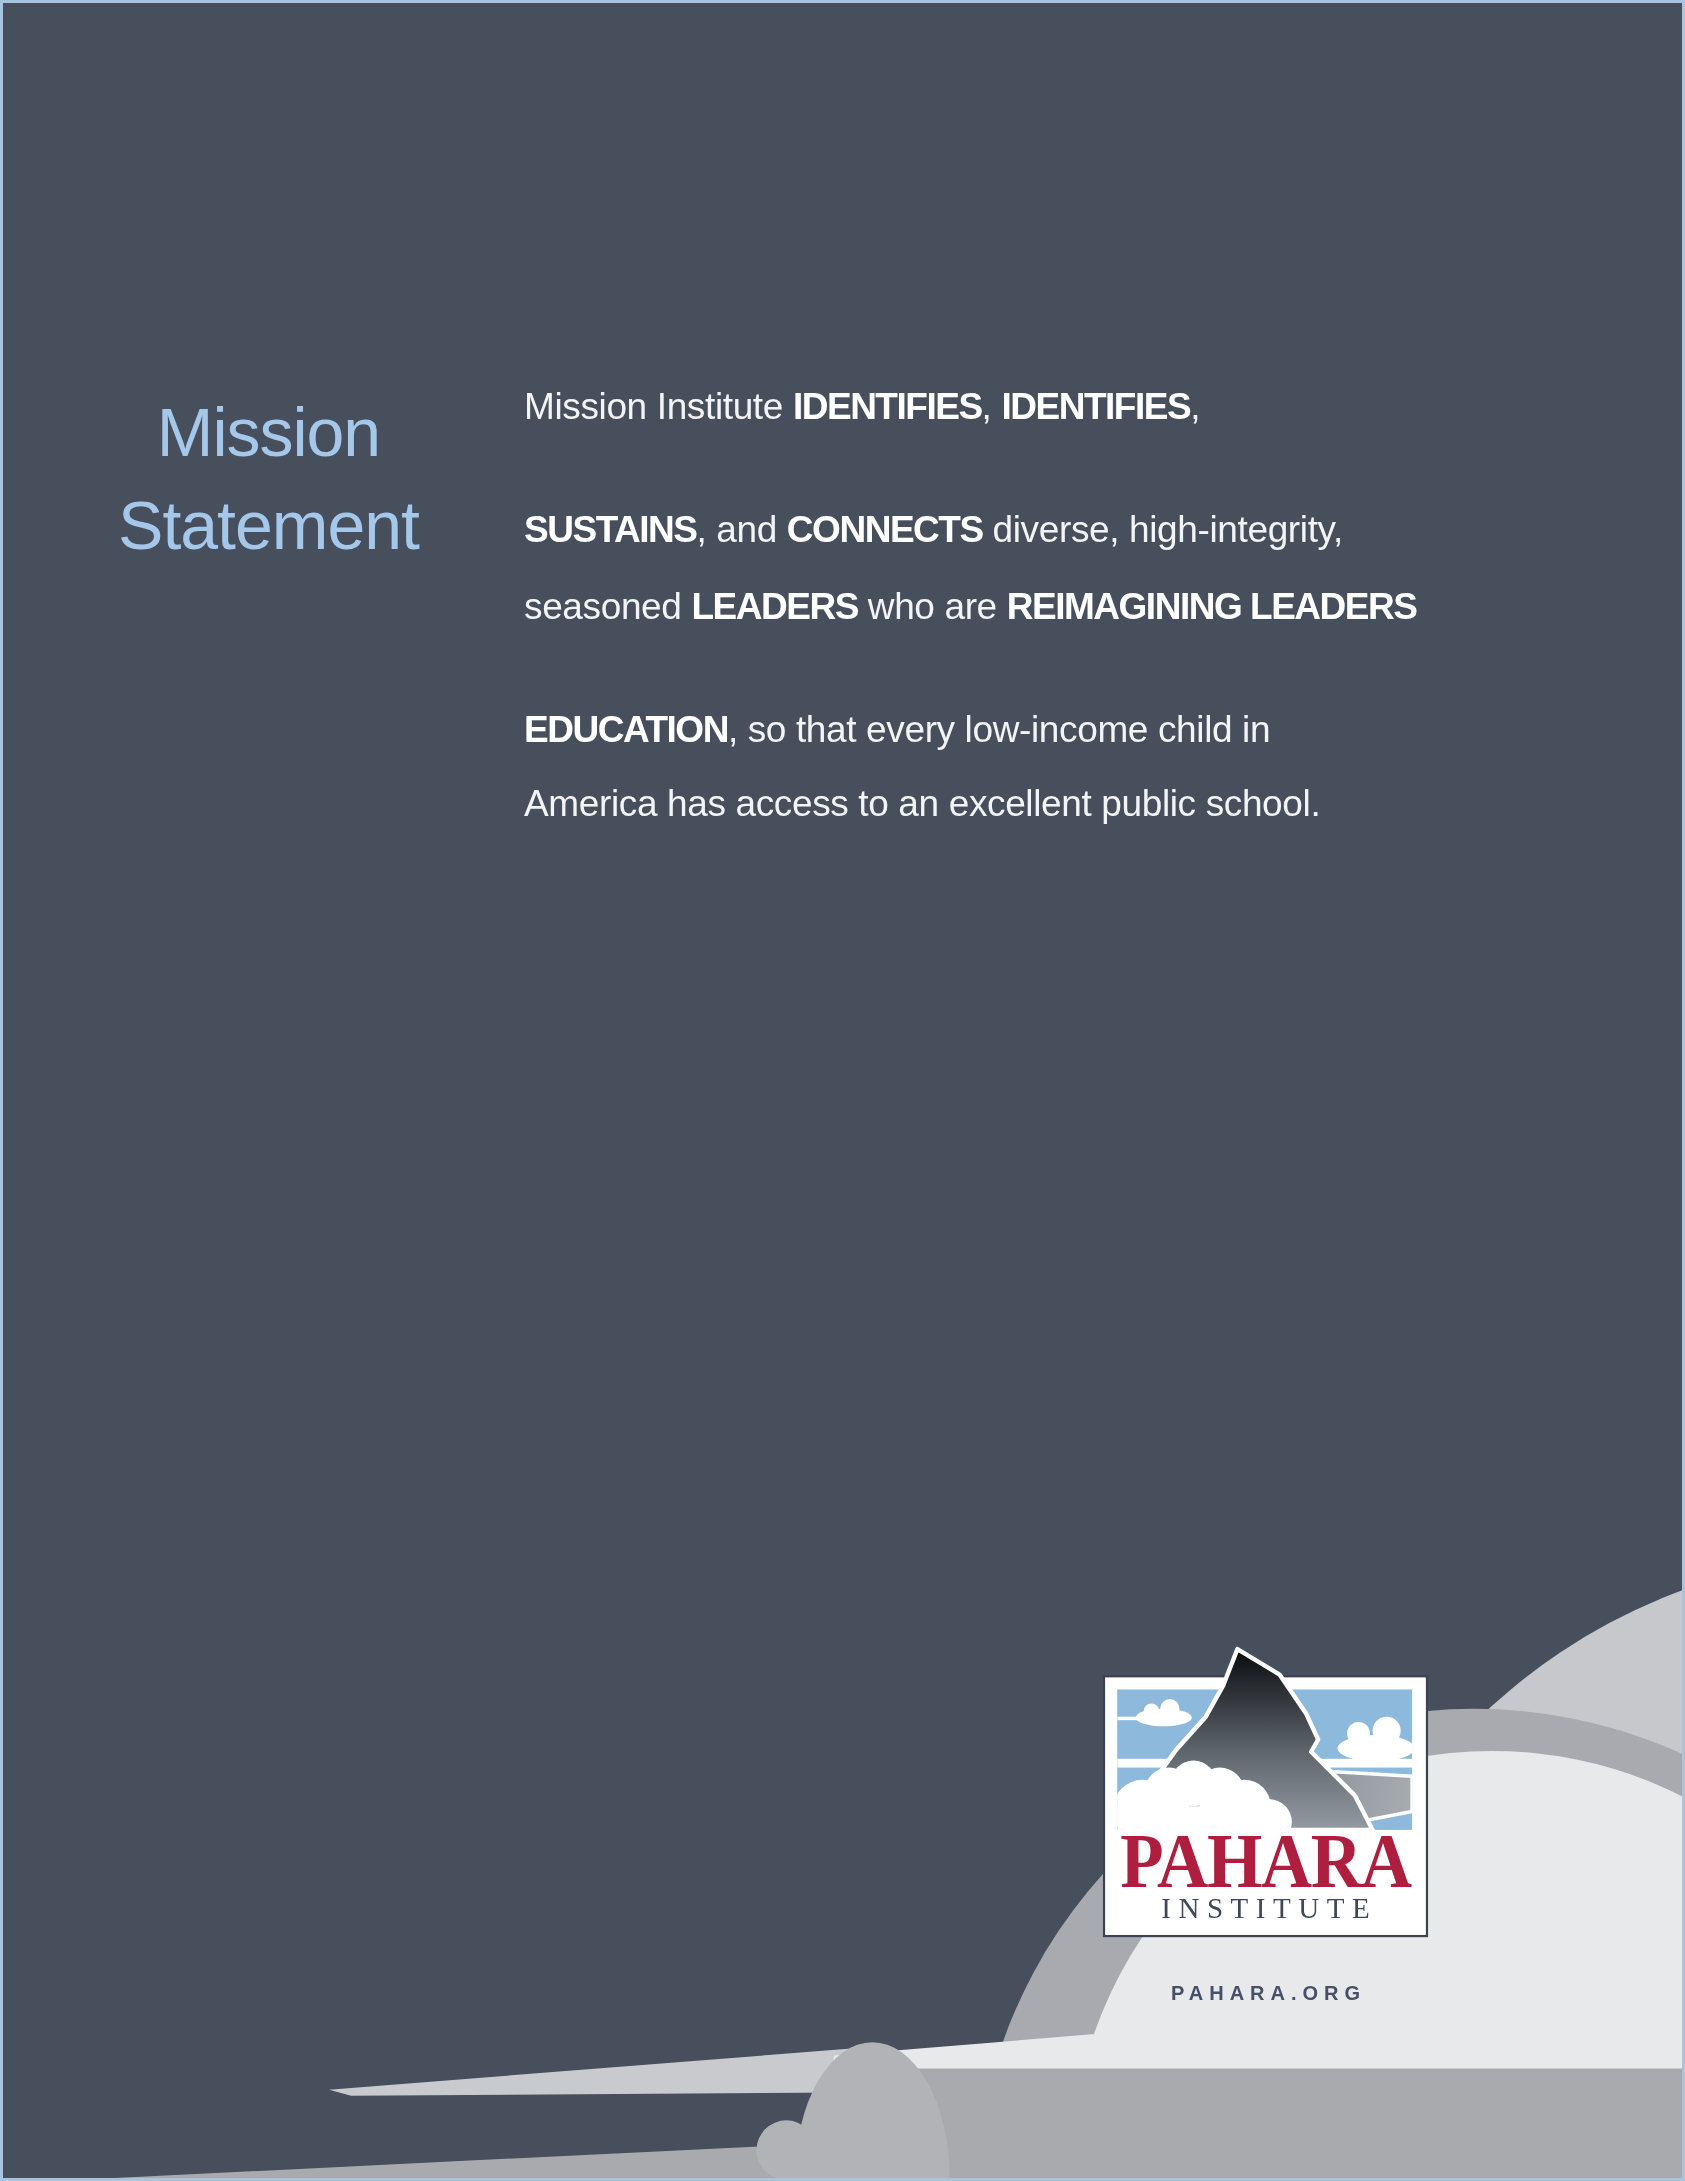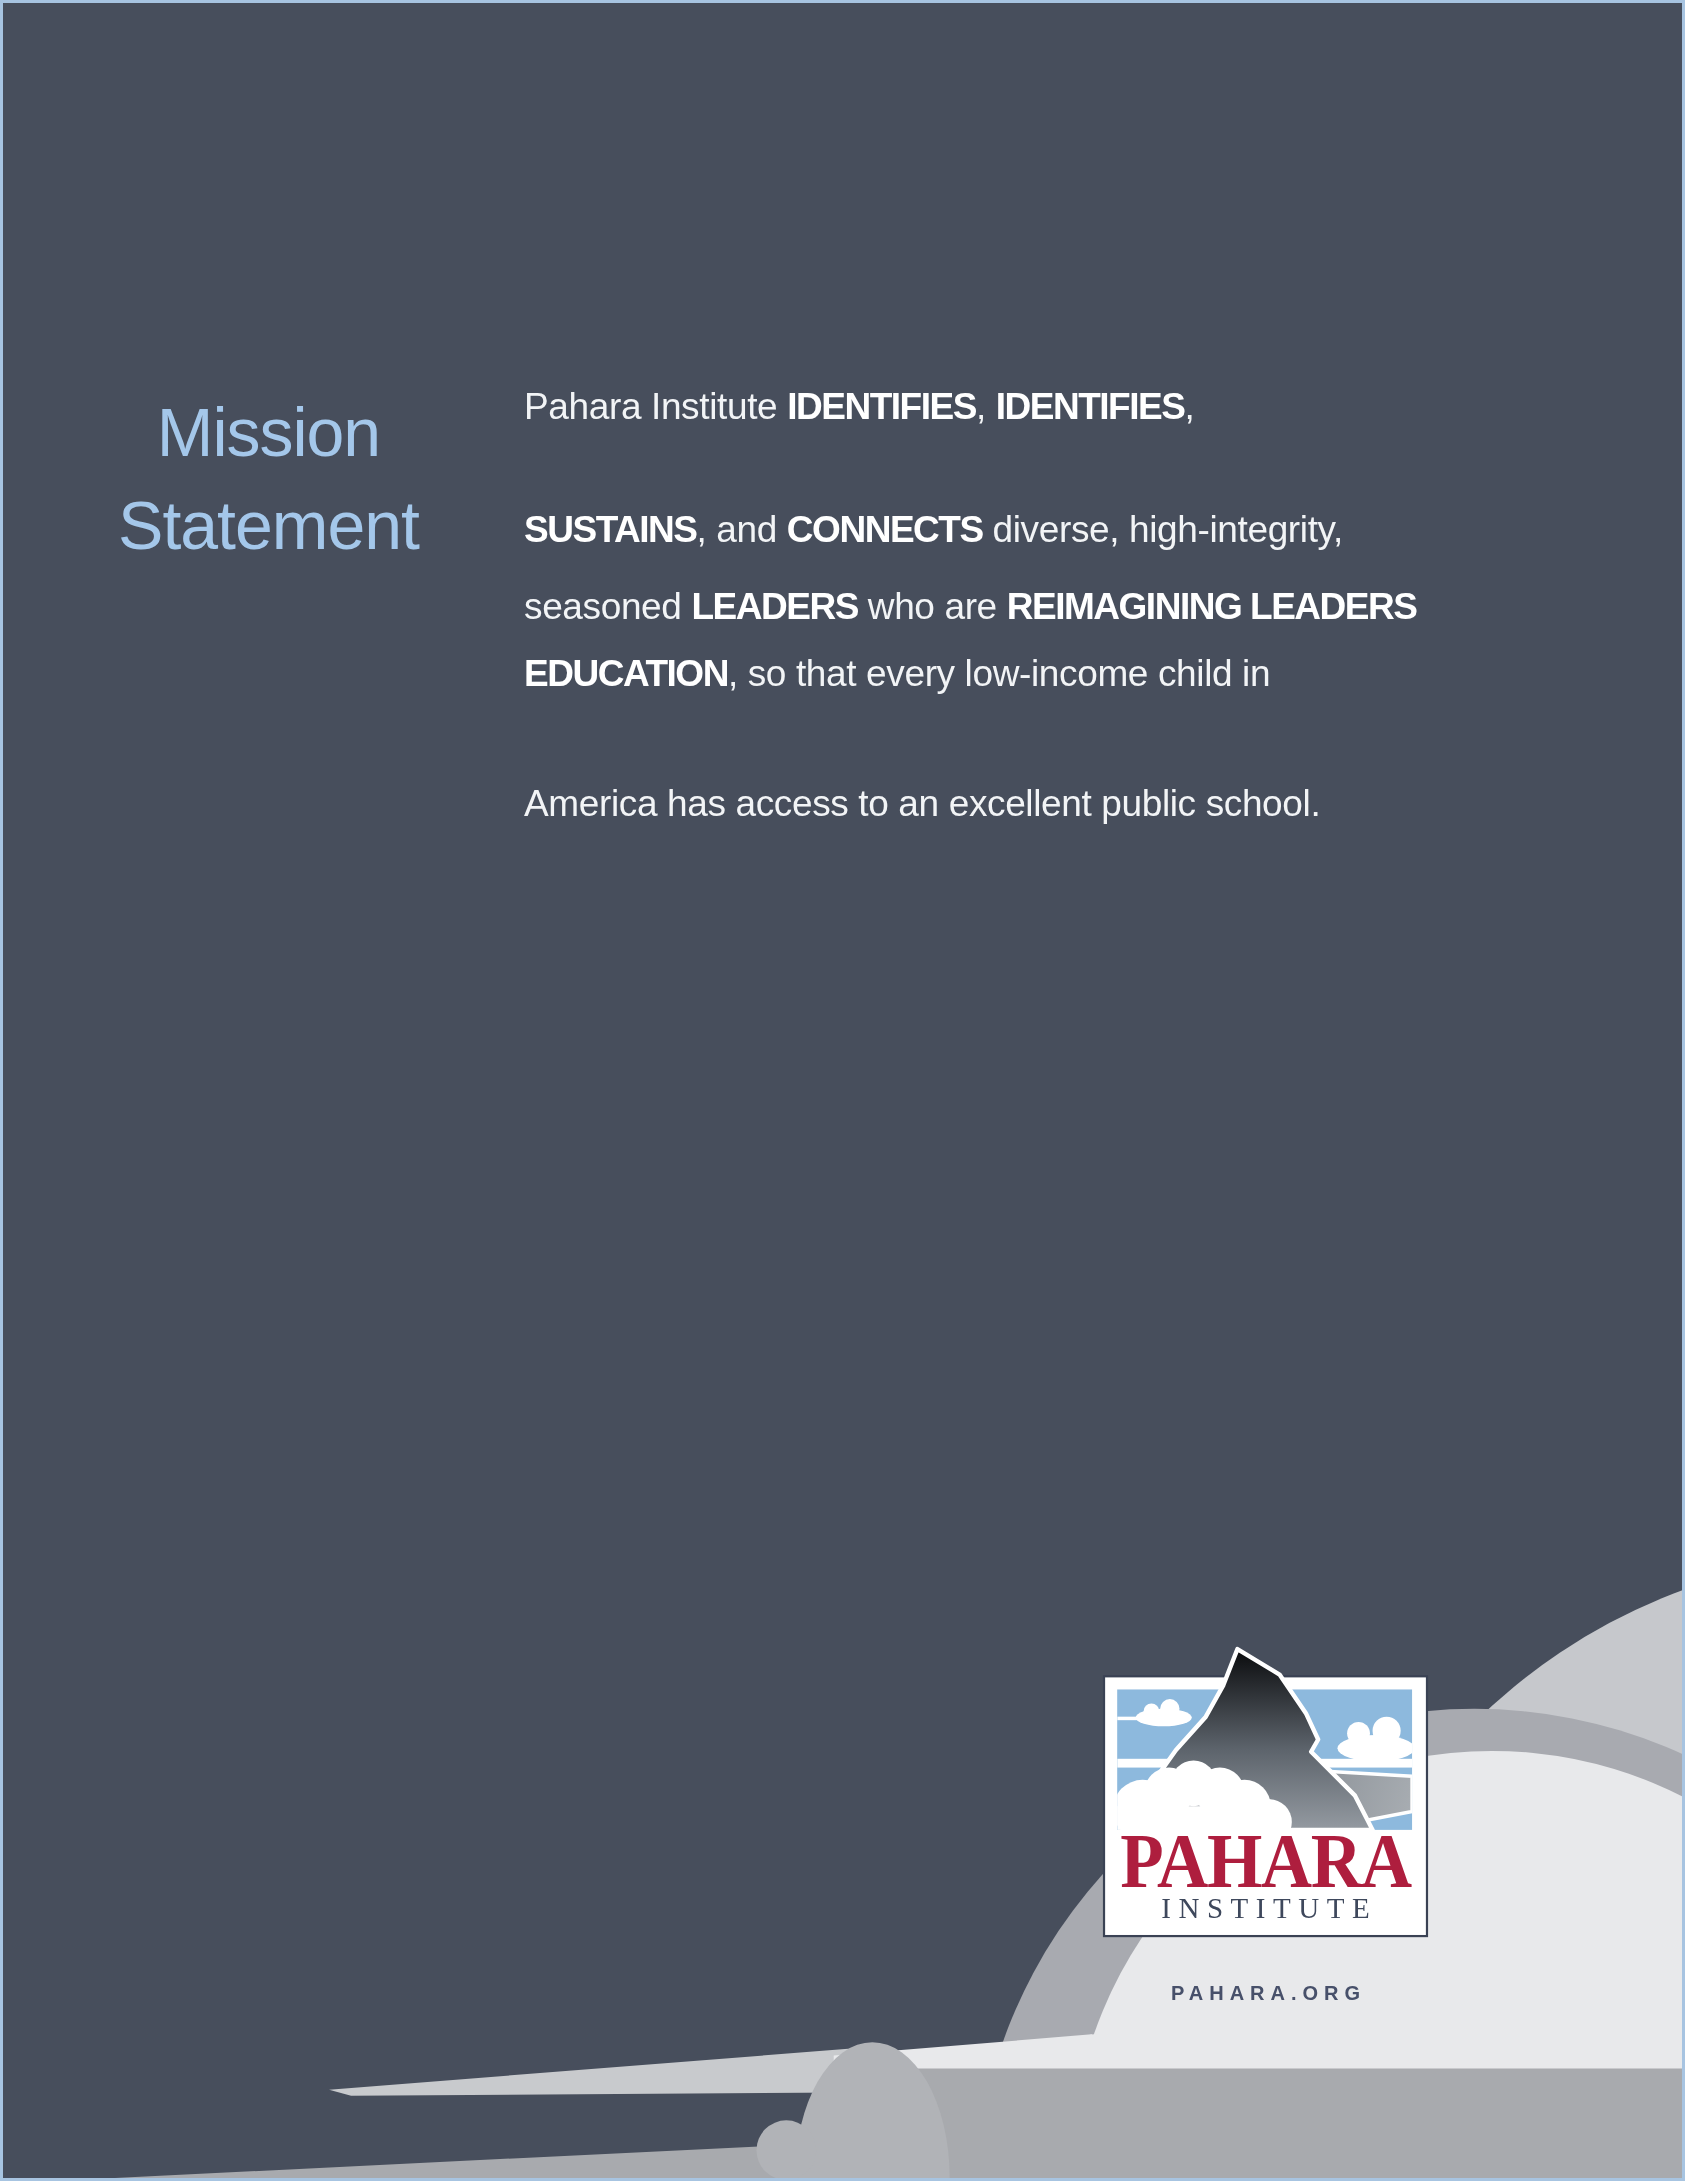--- a/index.html
+++ b/index.html
@@ -21,21 +21,21 @@
   
   .m-line{
     position:absolute;left:524px;
     color:#f2f4f6;font-size:37px;line-height:44px;
     letter-spacing:-0.01em;white-space:nowrap;
   }
   .m-line .b{font-weight:700;color:#ffffff;letter-spacing:-0.04em;}
   .m-line-1{top:385px;}
   .m-line-2{top:508px;}
   .m-line-3{top:585px;}
-  .m-line-4{top:652px;}
+  .m-line-4{top:708px;}
   .m-line-5{top:782px;}
   
   .logo-text{
     position:absolute;left:1104px;width:323px;text-align:center;
   }
   .logo-brand{
     top:1821px;
     font-family:"Liberation Serif","DejaVu Serif",serif;
     font-weight:700;font-size:79px;line-height:79px;color:#ae1e3e;
     letter-spacing:-0.02em;
@@ -127,21 +127,21 @@
       </g>
     </g>
   </svg>
 
   <div class="title-block">
     <div>Mission</div>
     <div>Statement</div>
   </div>
 
   <div>
-    <div class="m-line m-line-1"><span>Pahara Institute </span><span class="b">IDENTIFIES</span><span>, </span><span class="b">IDENTIFIES</span><span>,</span></div>
+    <div class="m-line m-line-1"><span>Mission Institute </span><span class="b">IDENTIFIES</span><span>, </span><span class="b">IDENTIFIES</span><span>,</span></div>
     <div class="m-line m-line-2"><span class="b">SUSTAINS</span><span>, and </span><span class="b">CONNECTS</span><span> diverse, high-integrity,</span></div>
     <div class="m-line m-line-3"><span>seasoned </span><span class="b">LEADERS</span><span> who are </span><span class="b">REIMAGINING LEADERS</span></div>
     <div class="m-line m-line-4"><span class="b">EDUCATION</span><span>, so that every low-income child in</span></div>
     <div class="m-line m-line-5"><span>America has access to an excellent public school.</span></div>
   </div>
 
   <div class="logo-text logo-brand">PAHARA</div>
   <div class="logo-text logo-subbrand">INSTITUTE</div>
   <div class="logo-text logo-url">PAHARA.ORG</div>
 

